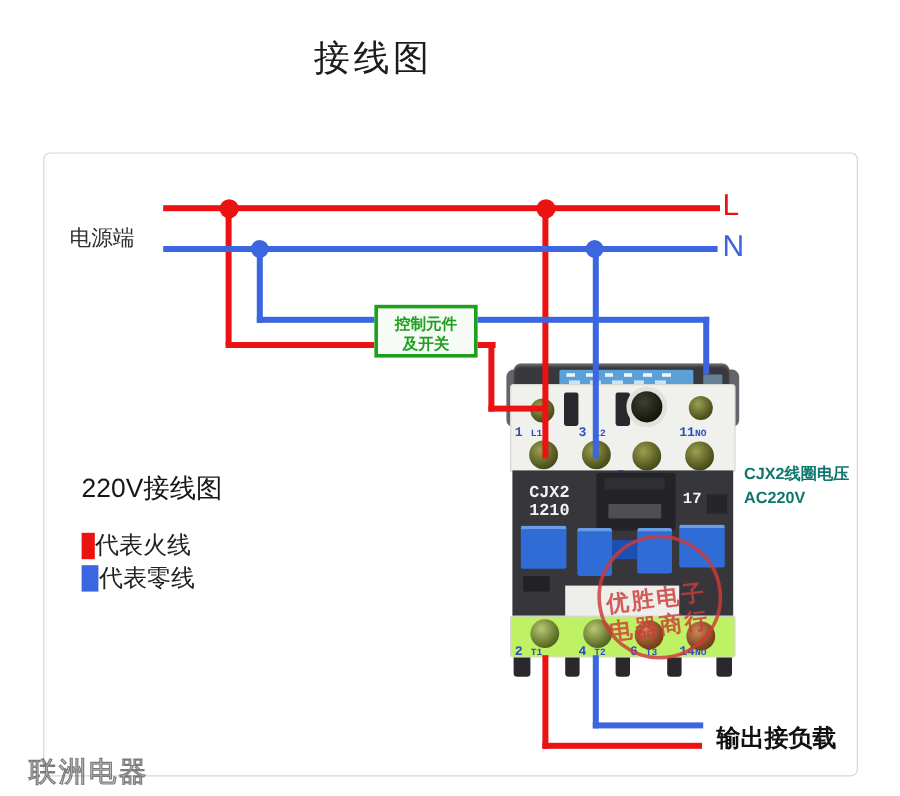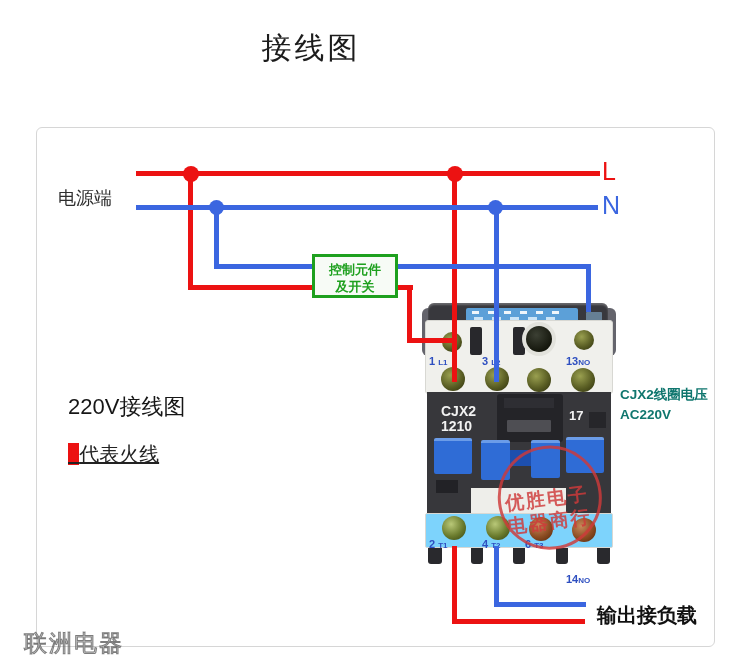--- a/index.html
+++ b/index.html
@@ -11,21 +11,21 @@
     font-size:30px; letter-spacing:3px; color:#1c1c1c; z-index:2; }
 
   .panel { position:absolute; left:36px; top:127px; width:679px; height:520px;
     background:#ffffff; border:1px solid #d6d6d6; border-radius:6px; z-index:1; }
 
   .txt { position:absolute; z-index:4; }
   .power-label { left:58px; top:186px; font-size:18px; color:#2e2e2e; }
   .l-label { left:602px; top:157px; font-size:25px; color:#ec1212; }
   .n-label { left:602px; top:191px; font-size:25px; color:#3b66e0; }
   .legend-heading { left:68px; top:392px; font-size:22px; color:#161616; }
-  .legend-line { font-size:20px; color:#222;text-decoration:underline; }
+  .legend-line { font-size:20px; color:#222; }
   .legend-live { left:68px; top:441px; }
   .legend-neutral { left:68px; top:468px; }
   .legend-line .red { color:#ec1212; }
   .legend-line .blue { color:#3b66e0; }
   .coil-note { left:620px; top:385px; font-size:13.5px; font-weight:bold; color:#0f766e; line-height:20px; }
   .output-label { left:597px; top:602px; font-size:20px; font-weight:bold; color:#111;font-family:Liberation Serif, serif; }
   .brand-watermark { left:24px; top:628px; font-size:23px; letter-spacing:2px;
     color:rgba(135,135,135,0.38); -webkit-text-stroke:1px rgba(90,90,90,0.75); z-index:9; }
 
   
@@ -35,36 +35,36 @@
   .dot { position:absolute; border-radius:50%; z-index:7; }
   .dot.r { width:16px; height:16px; background:#ec1212; }
   .dot.b { width:15px; height:15px; background:#3b66e0; }
 
   
   .control-box { position:absolute; left:312px; top:254px; width:86px; height:44px;
     background:#f7fbf6; border:3px solid #1ea01e; z-index:8; text-align:center;
     font-size:13px; font-weight:bold; color:#1ea01e; line-height:17px; padding-top:4px; }
 
   
-  .contactor { position:absolute; left:420px; top:300px; width:198px; height:265px; z-index:5; }
+  .contactor { position:absolute; left:420px; top:300px; width:198px; height:265px; z-index:5;font-family:Liberation Mono, monospace; }
   .c-abs { position:absolute; }
   .ear { width:22px; height:48px; background:#64646c; border-radius:6px; top:8px; }
   .cap { left:8px; top:3px; width:180px; height:30px; background:#38383d; border-radius:6px 6px 2px 2px;
      box-shadow:inset 0 2px 2px rgba(255,255,255,0.25); }
   .cap-label { position:absolute; left:38px; top:5px; width:112px; height:14px; background:#5ca0d8;
      border-radius:2px;
      background-image:
        repeating-linear-gradient(90deg, rgba(255,255,255,0.9) 0 7px, rgba(255,255,255,0) 7px 16px),
        repeating-linear-gradient(90deg, rgba(230,245,255,0.8) 0 9px, rgba(255,255,255,0) 9px 18px);
      background-size:86% 3px, 80% 3px; background-position:6px 3px, 8px 9px; background-repeat:no-repeat; }
   .cap-mark { position:absolute; left:158px; top:9px; width:16px; height:9px; background:rgba(140,185,220,0.55); border-radius:1px; }
 
   .face-top { left:5px; top:20px; width:188px; height:74px; background:#f0f0ec;
      border:1px solid #d8d8d3; border-radius:3px; }
-  .face-bottom { left:5px; top:213px; width:188px; height:35px; background:#7dd3fc;
+  .face-bottom { left:5px; top:213px; width:188px; height:35px; background:#bef264;
      border:1px solid #d8d8d3; border-radius:2px; }
 
   .screw { position:absolute; border-radius:50%; }
   .screw.olive { background:radial-gradient(circle at 38% 34%, #9aa050, #5a5e24 55%, #33360f 92%); }
   .screw.green { background:radial-gradient(circle at 38% 34%, #b9c878, #6b7c2e 55%, #3c4a14 92%); }
   .screw.rust { background:radial-gradient(circle at 38% 34%, #c8895a, #8c4c22 55%, #5a2c0e 92%); }
   .screw.black { background:radial-gradient(circle at 40% 35%, #3c4034, #14160c 72%);
      box-shadow:0 0 0 4px #e2e2dc; }
   .clamp { position:absolute; width:12px; height:28px; background:#28282c; border-radius:2px; top:6px; }
 
@@ -104,20 +104,21 @@
   <div class="page-title">接线图</div>
 
   <div class="panel"></div>
 
   <div class="txt power-label">电源端</div>
   <div class="txt l-label">L</div>
   <div class="txt n-label">N</div>
 
   <div class="txt legend-heading">220V接线图</div>
   <div class="txt legend-line legend-live"><span class="red">L</span><span>代表火线</span></div>
+  <div class="txt legend-line legend-neutral"><span class="blue">N</span><span>代表零线</span></div>
 
   <div class="txt coil-note">
     <div>CJX2线圈电压</div>
     <div>AC220V</div>
   </div>
 
   <div class="txt output-label">输出接负载</div>
   <div class="txt brand-watermark">联洲电器</div>
 
   <div class="wire red" style="left:136px; top:171px; width:464px; height:5px;"></div>
@@ -159,21 +160,21 @@
     <div class="c-abs face-top">
       <div class="screw olive" style="left:16px; top:11px; width:20px; height:20px;"></div>
       <div class="clamp" style="left:44px;"></div>
       <div class="clamp" style="left:87px;"></div>
       <div class="screw black" style="left:100px; top:5px; width:26px; height:26px;"></div>
       <div class="screw olive" style="left:148px; top:9px; width:20px; height:20px;"></div>
 
       <div class="term-label" style="left:3px; top:34px;"><span>1</span> <span class="t-code">L1</span></div>
       <div class="term-label" style="left:56px; top:34px;"><span>3</span> <span class="t-code">L2</span></div>
       <div class="term-label" style="left:88px; top:34px;margin-top:36px;"><span>5</span> <span class="t-code">L3</span></div>
-      <div class="term-label" style="left:140px; top:34px;"><span>13</span><span class="t-code">NO</span></div>
+      <div class="term-label" style="left:140px; top:34px;"><span>11</span><span class="t-code">NO</span></div>
 
       <div class="screw olive" style="left:15px; top:46px; width:24px; height:24px;"></div>
       <div class="screw olive" style="left:59px; top:46px; width:24px; height:24px;"></div>
       <div class="screw olive" style="left:101px; top:47px; width:24px; height:24px;"></div>
       <div class="screw olive" style="left:145px; top:47px; width:24px; height:24px;"></div>
     </div>
 
     <div class="c-abs body-mid">
       <div class="model">
         <div>CJX2</div>
@@ -196,21 +197,21 @@
 
     <div class="c-abs face-bottom">
       <div class="screw green" style="left:16px; top:2px; width:24px; height:24px;"></div>
       <div class="screw green" style="left:60px; top:2px; width:24px; height:24px;"></div>
       <div class="screw rust" style="left:103px; top:3px; width:24px; height:24px;"></div>
       <div class="screw rust" style="left:146px; top:4px; width:24px; height:24px;"></div>
 
       <div class="term-label" style="left:3px; top:24px;"><span>2</span> <span class="t-code">T1</span></div>
       <div class="term-label" style="left:56px; top:24px;"><span>4</span> <span class="t-code">T2</span></div>
       <div class="term-label" style="left:99px; top:24px;"><span>6</span> <span class="t-code">T3</span></div>
-      <div class="term-label" style="left:140px; top:24px;margin-top:35px;"><span>14</span><span class="t-code">NO</span></div>
+      <div class="term-label" style="left:140px; top:24px;"><span>14</span><span class="t-code">NO</span></div>
     </div>
 
     <div class="foot" style="left:8px; width:14px;"></div>
     <div class="foot" style="left:51px; width:12px;"></div>
     <div class="foot" style="left:93px; width:12px;"></div>
     <div class="foot" style="left:136px; width:12px;"></div>
     <div class="foot" style="left:177px; width:13px;"></div>
   </div>
 
   <div class="stamp">

